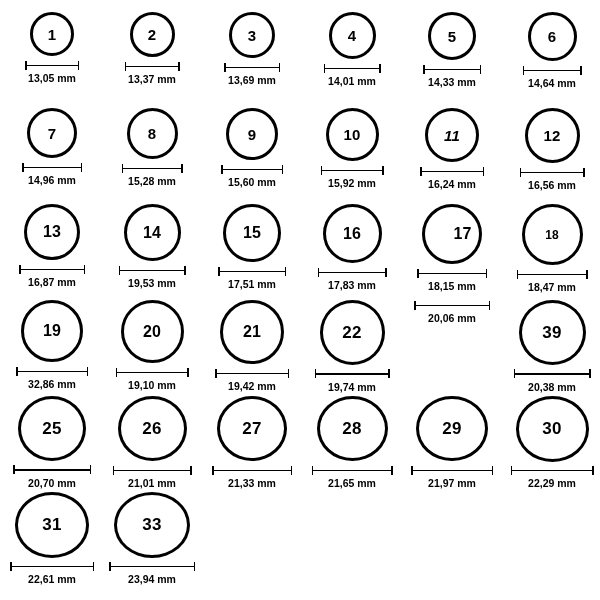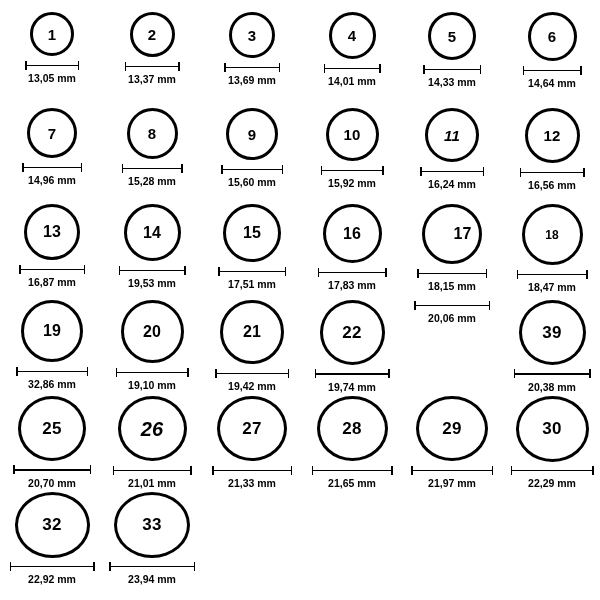--- a/index.html
+++ b/index.html
@@ -307,21 +307,21 @@
         <div class="ring" style="width: 68px; height: 68px;">
           <span class="ring-label" style="font-size: 17px;">25</span>
         </div>
         <div class="measure">
           <div class="bar" style="width: 78px;"></div>
         </div>
         <div class="size-text">20,70 mm</div>
       </div>
       <div class="cell">
         <div class="ring" style="width: 69px; height: 69px;">
-          <span class="ring-label" style="font-size: 20px; font-style: italic;">26</span>
+          <span class="ring-label" style="font-size: 17px;">26</span>
         </div>
         <div class="measure">
           <div class="bar" style="width: 79px;"></div>
         </div>
         <div class="size-text">21,01 mm</div>
       </div>
       <div class="cell">
         <div class="ring" style="width: 70px; height: 70px;">
           <span class="ring-label" style="font-size: 17px;">27</span>
         </div>
@@ -351,27 +351,27 @@
       <div class="cell">
         <div class="ring" style="width: 73px; height: 73px;">
           <span class="ring-label" style="font-size: 17px;">30</span>
         </div>
         <div class="measure">
           <div class="bar" style="width: 83px;"></div>
         </div>
         <div class="size-text">22,29 mm</div>
       </div>
       <div class="cell">
-        <div class="ring" style="width: 75px; height: 75px;">
-          <span class="ring-label" style="font-size: 17px;">32</span>
-        </div>
-        <div class="measure">
-          <div class="bar" style="width: 85px;"></div>
-        </div>
-        <div class="size-text">22,92 mm</div>
+        <div class="ring" style="width: 74px; height: 74px;">
+          <span class="ring-label" style="font-size: 17px;">31</span>
+        </div>
+        <div class="measure">
+          <div class="bar" style="width: 84px;"></div>
+        </div>
+        <div class="size-text">22,61 mm</div>
       </div>
       <div class="cell">
         <div class="ring" style="width: 76px; height: 76px;">
           <span class="ring-label" style="font-size: 17px;">33</span>
         </div>
         <div class="measure">
           <div class="bar" style="width: 86px;"></div>
         </div>
         <div class="size-text">23,94 mm</div>
       </div>

